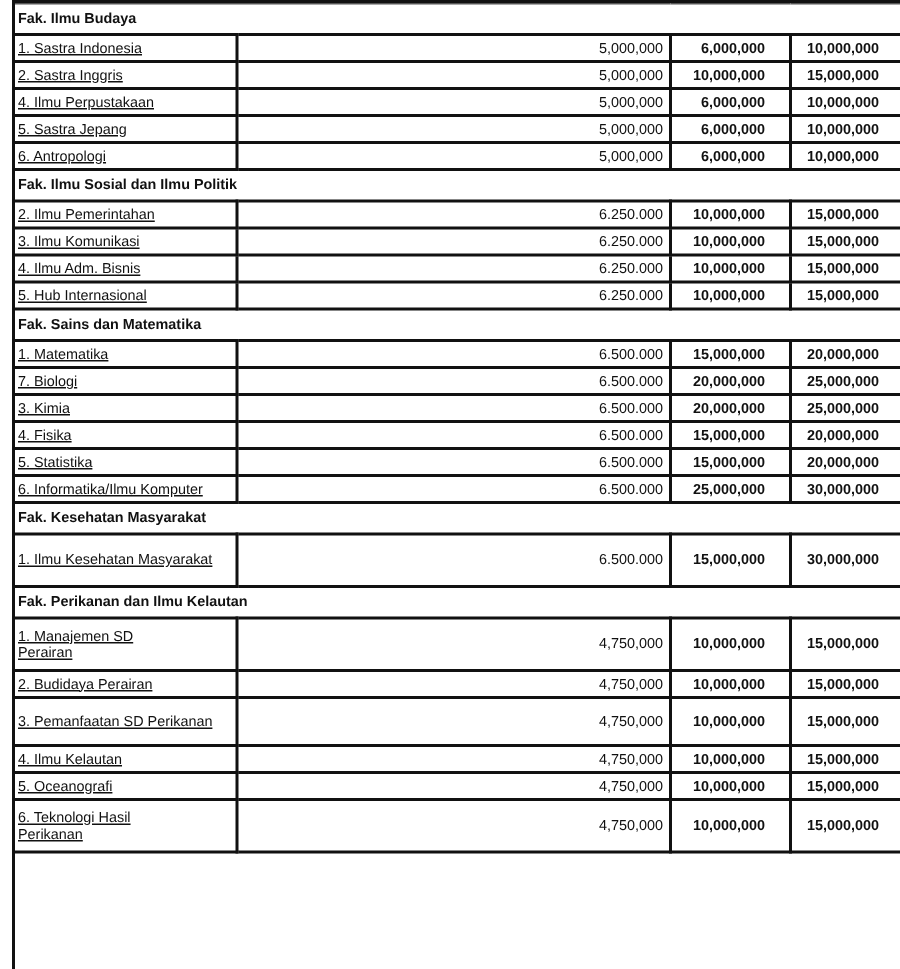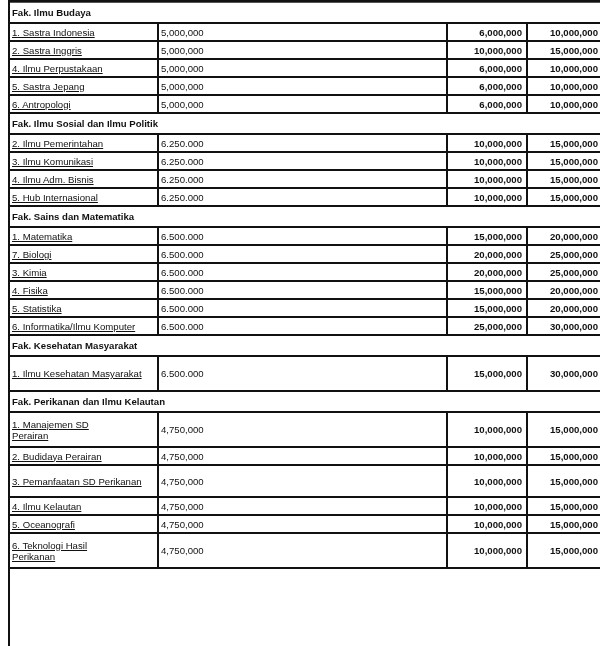--- a/index.html
+++ b/index.html
@@ -11,22 +11,22 @@
   table { border-collapse: collapse; width: 592px; table-layout: fixed; font-size: 9.6px; }
   col.c1 { width: 148px; } col.c2 { width: 289px; } col.c3 { width: 80px; } col.c4 { width: 75px; }
   td { padding: 0 4px 0 2px; white-space: nowrap; vertical-align: middle; }
   tr.fac td { font-weight: bold; height: 19px; border-top: 1px solid #555; padding-left: 2px; }
   tr.item td { border: 2px solid #111; height: 16px; }
   tr.item td:first-child { border-left: none; padding-left: 2px; text-decoration: underline; }
   tr.item td:last-child { border-right: none; }
   tr.item.tall td { height: 33px; }
   tr.item.tall2 td { height: 30px; }
   td.name { text-align: left; }
-  td.base { text-align: left; }
-  td.min, td.max { text-align: right; font-weight: bold; padding-right: 4px; }
+  td.base { text-align: right; }
+  td.min, td.max { text-align: right; font-weight: bold; padding-right: 16px; }
   td.wrap { white-space: normal; line-height: 11px; }
 </style>
 </head>
 <body>
 
 <div class="frame">
 <table>
   <colgroup>
         <col class="c1">
         <col class="c2">

